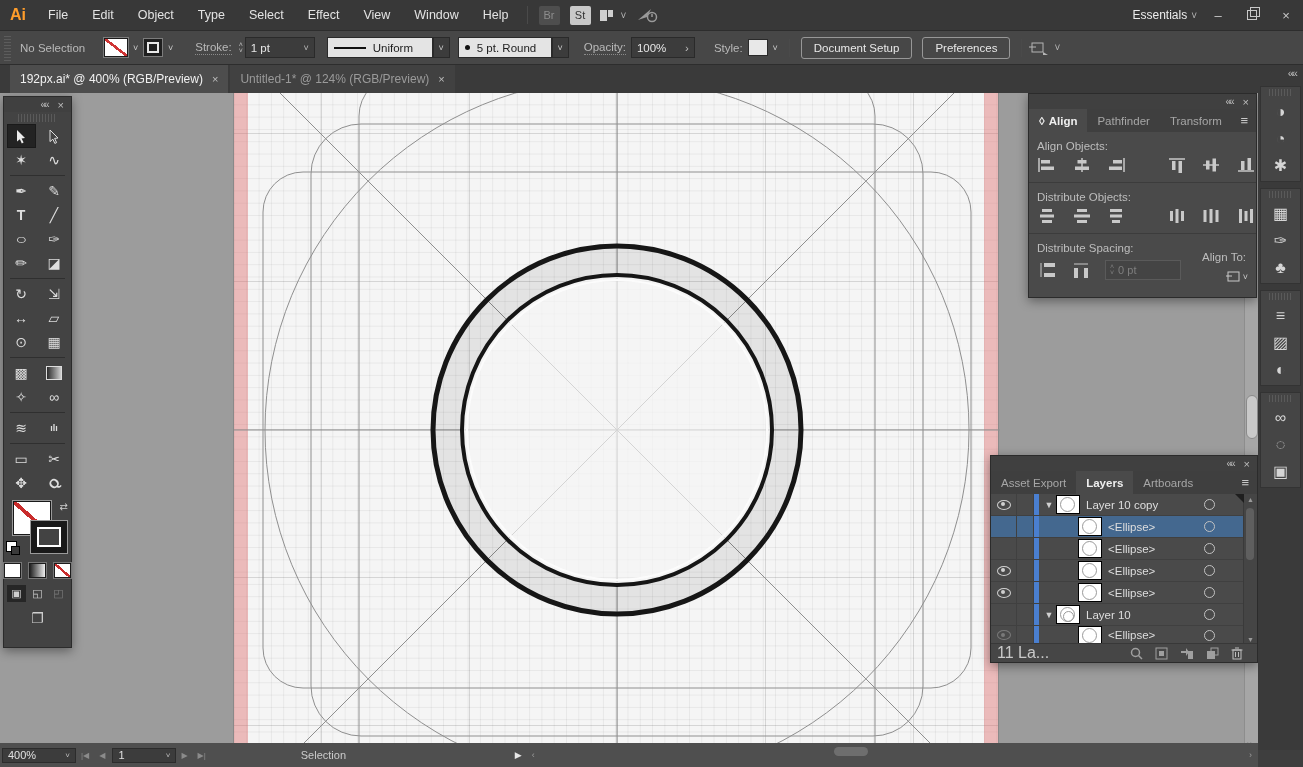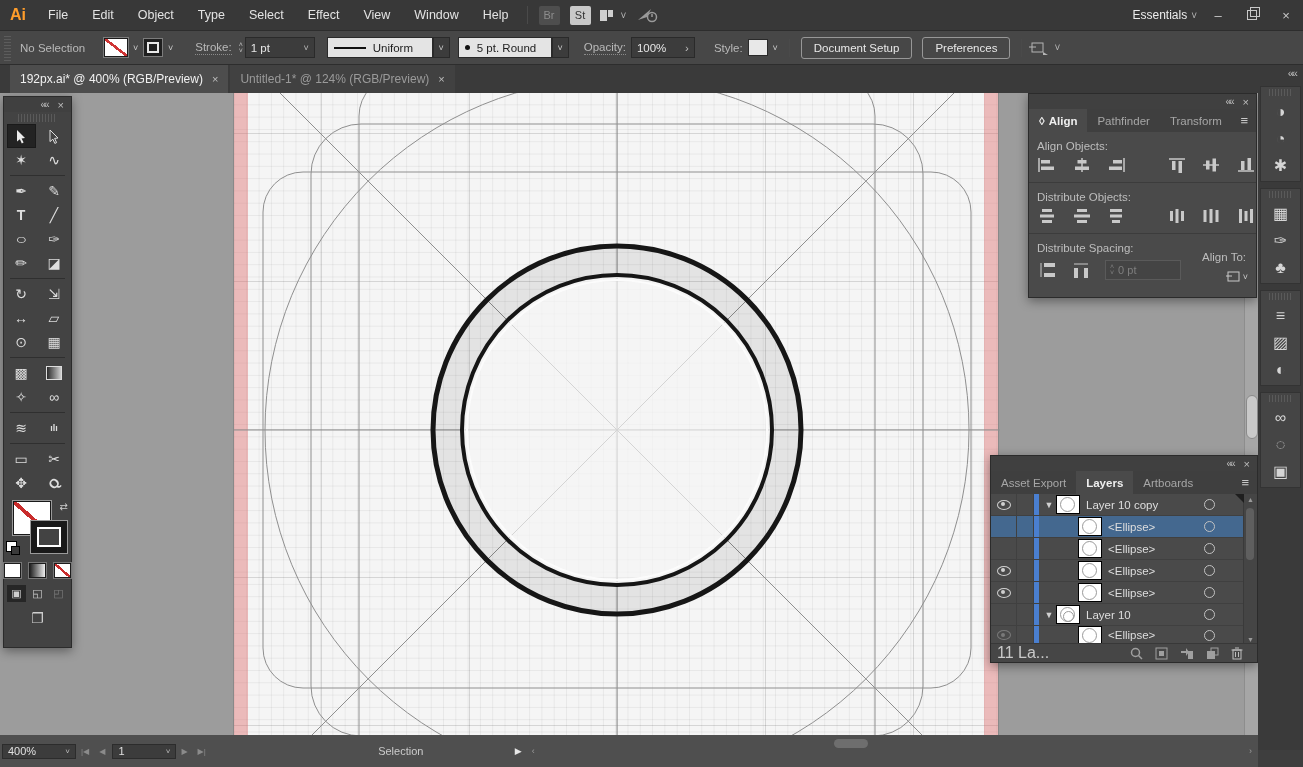--- a/index.html
+++ b/index.html
@@ -140,24 +140,24 @@
   .lbottom{position:absolute;left:0;right:0;bottom:0;height:18px;background:#464646;border-top:1px solid #383838;display:flex;align-items:center;padding:0 6px}
   .lcount{color:#c9c9c9;font-size:16px}
   .licons{margin-left:auto;display:flex;gap:12px;align-items:center;margin-right:8px}
   
   #dock{position:absolute;top:64px;right:0;bottom:0;width:45px;background:#3a3a3a;z-index:6}
   #dock .collapse{position:absolute;top:3px;right:7px;color:#bdbdbd;font-size:11px;letter-spacing:-2px}
   .dgroup{margin:6px 2px 0;background:#454545;border:1px solid #333;padding-bottom:2px}
   .dgrip{height:7px;margin:2px 8px;background:repeating-linear-gradient(90deg,#5a5a5a 0 1px,transparent 1px 3px)}
   .dicon{height:27px;display:flex;align-items:center;justify-content:center;color:#d5d5d5;font-size:16px}
   
-  #statusbar{position:absolute;left:0;bottom:0;width:1258px;height:32px;background:#4f4f4f;display:flex;align-items:center;font-size:11px;z-index:6}
+  #statusbar{position:absolute;left:0;bottom:0;width:1258px;height:24px;background:#4f4f4f;display:flex;align-items:center;font-size:11px;z-index:6}
   .sb-field{background:#3c3c3c;border:1px solid #2c2c2c;height:13px;display:flex;align-items:center;color:#e0e0e0;padding:0 5px;margin-left:2px}
   .sb-nav{color:#8b8b8b;font-size:8px;margin:0 5px}
-  #sb-tool{color:#cbcbcb;margin-left:90px;width:200px;text-align:center}
+  #sb-tool{color:#cbcbcb;margin-left:90px;width:200px;}
   .sb-play{color:#e8e8e8;font-size:9px;margin-left:14px}
   .sb-ch{color:#9d9d9d;font-size:9px;margin-left:10px}
   #hthumb{position:absolute;left:834px;top:4px;width:34px;height:9px;background:#6e6e6e;border-radius:5px}
   #sb-right{position:absolute;right:6px;color:#9d9d9d;font-size:9px}
   #corner{position:absolute;right:0;bottom:0;width:45px;height:17px;background:#3e3e3e;z-index:7}
   svg .ik{fill:none;stroke:#8f8f8f;stroke-width:1}
 </style>
 </head>
 <body>
 

